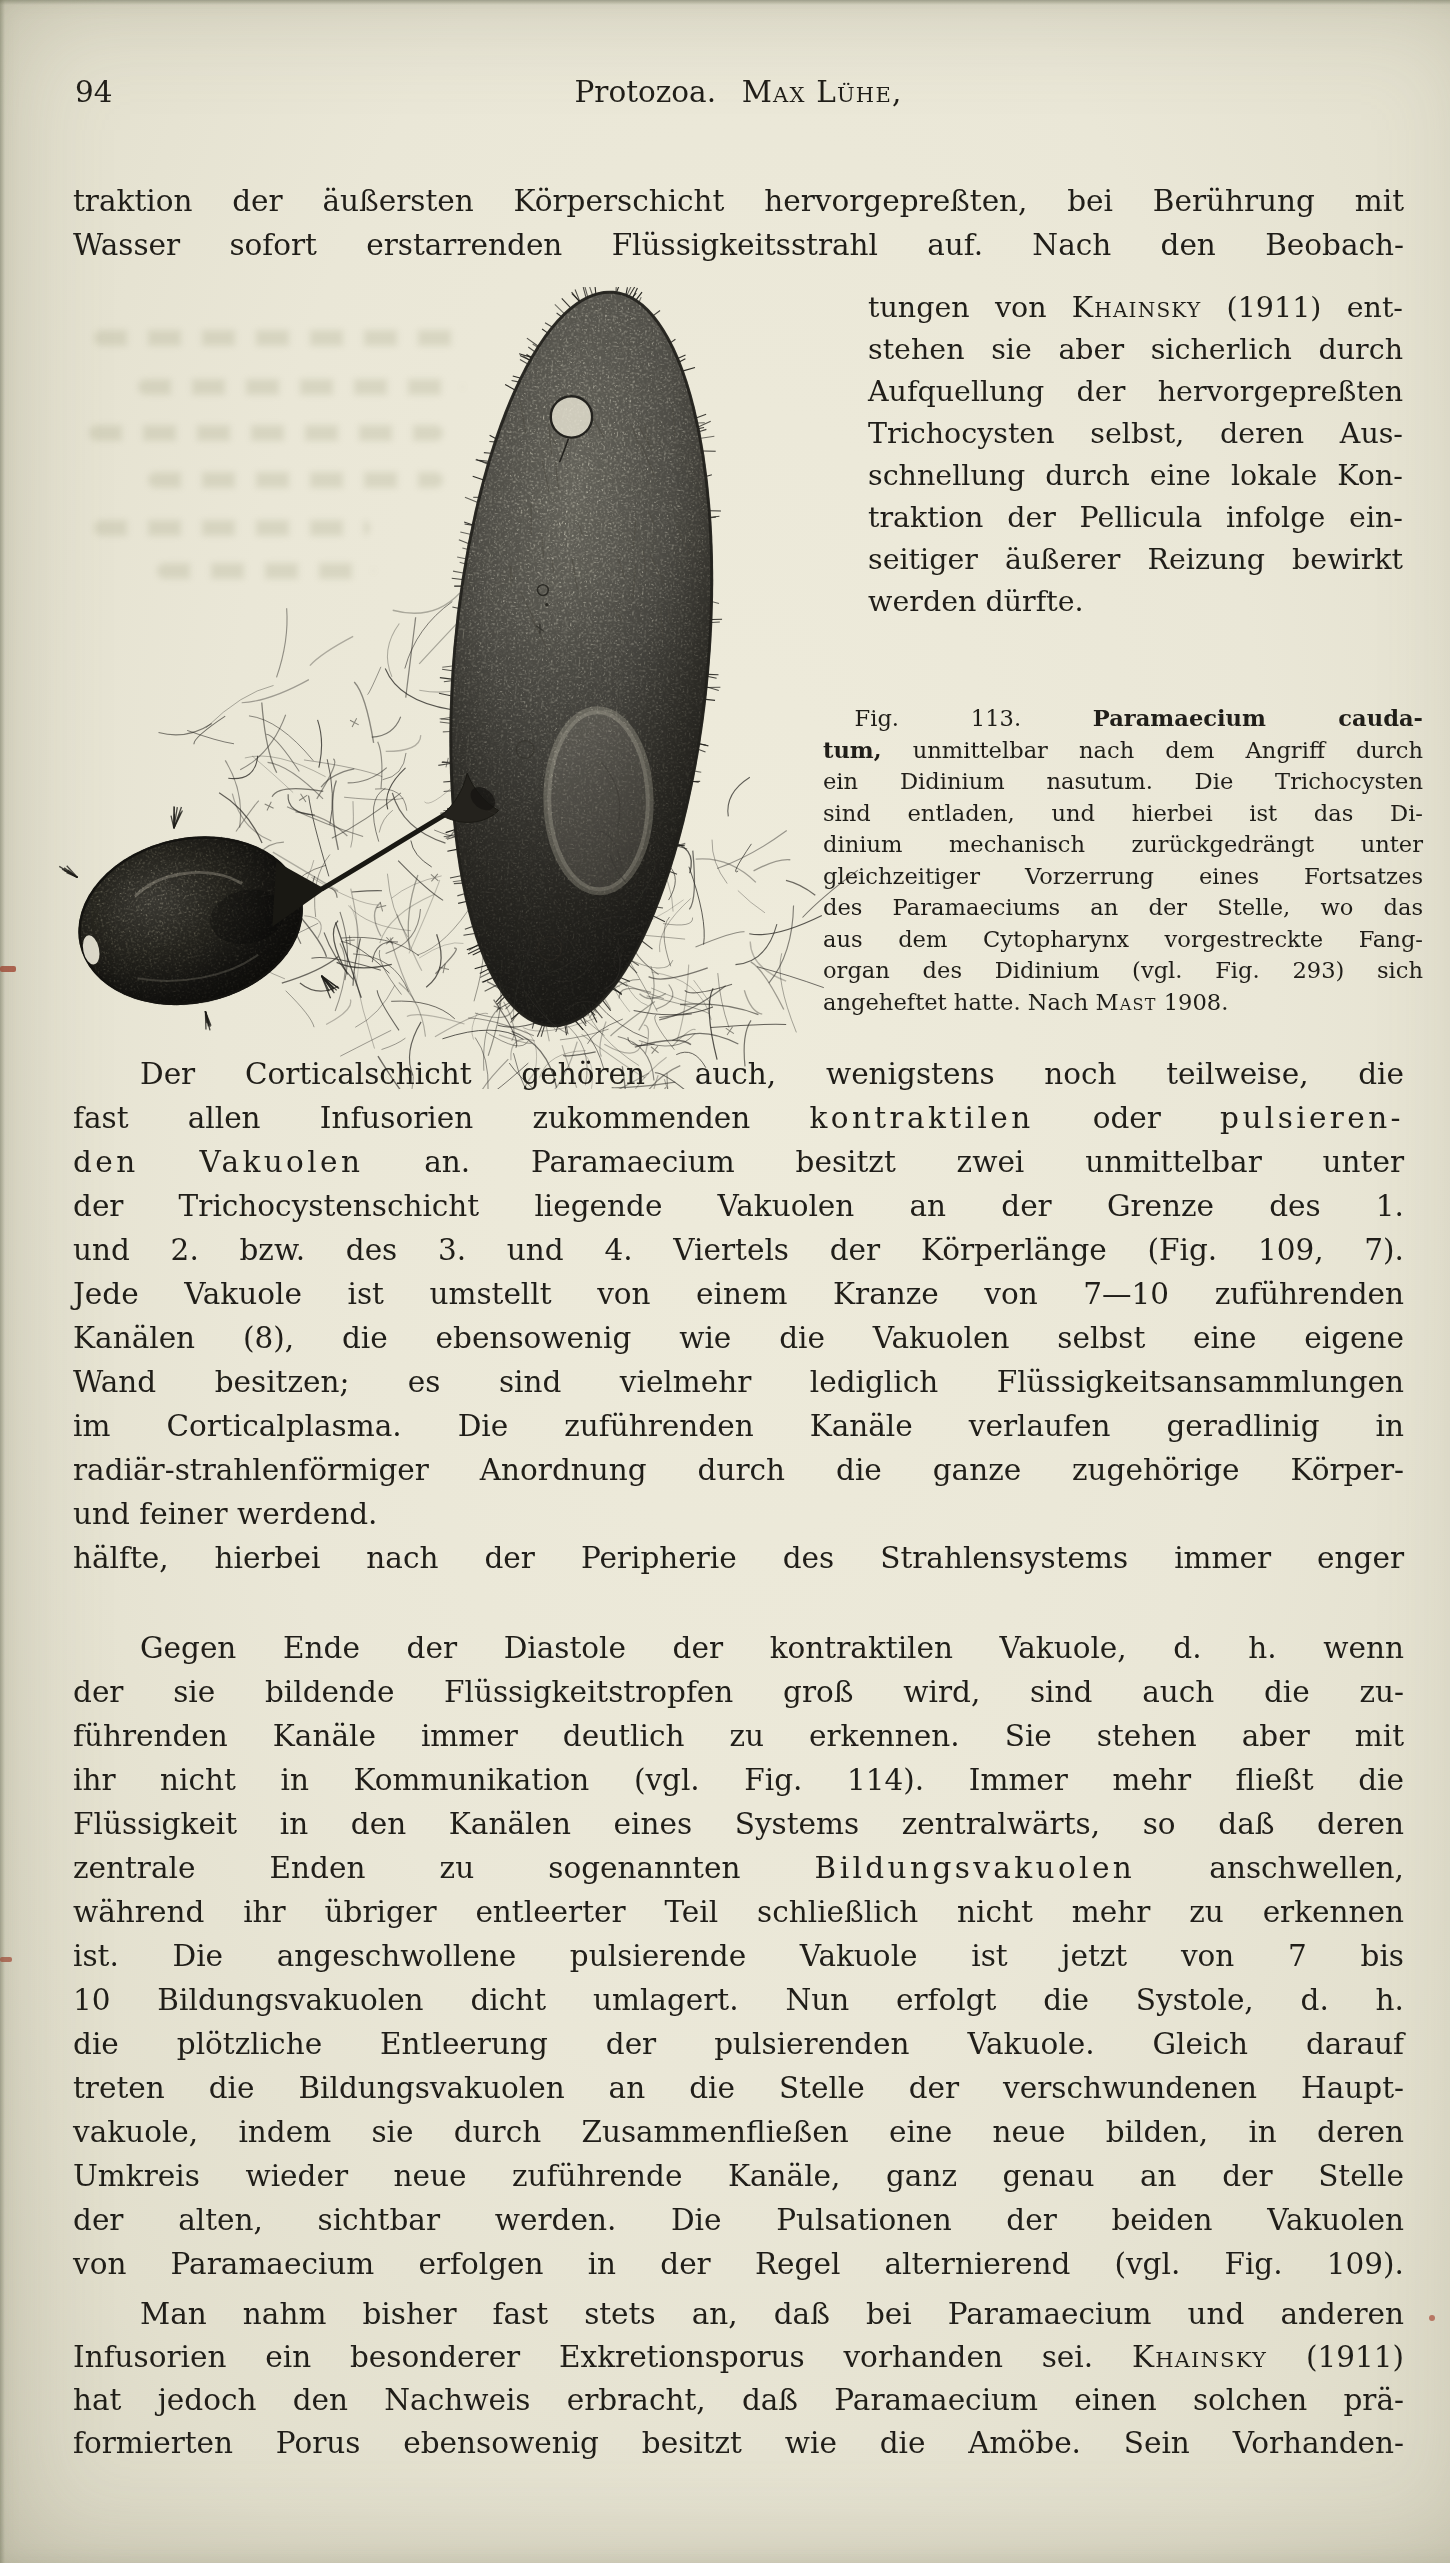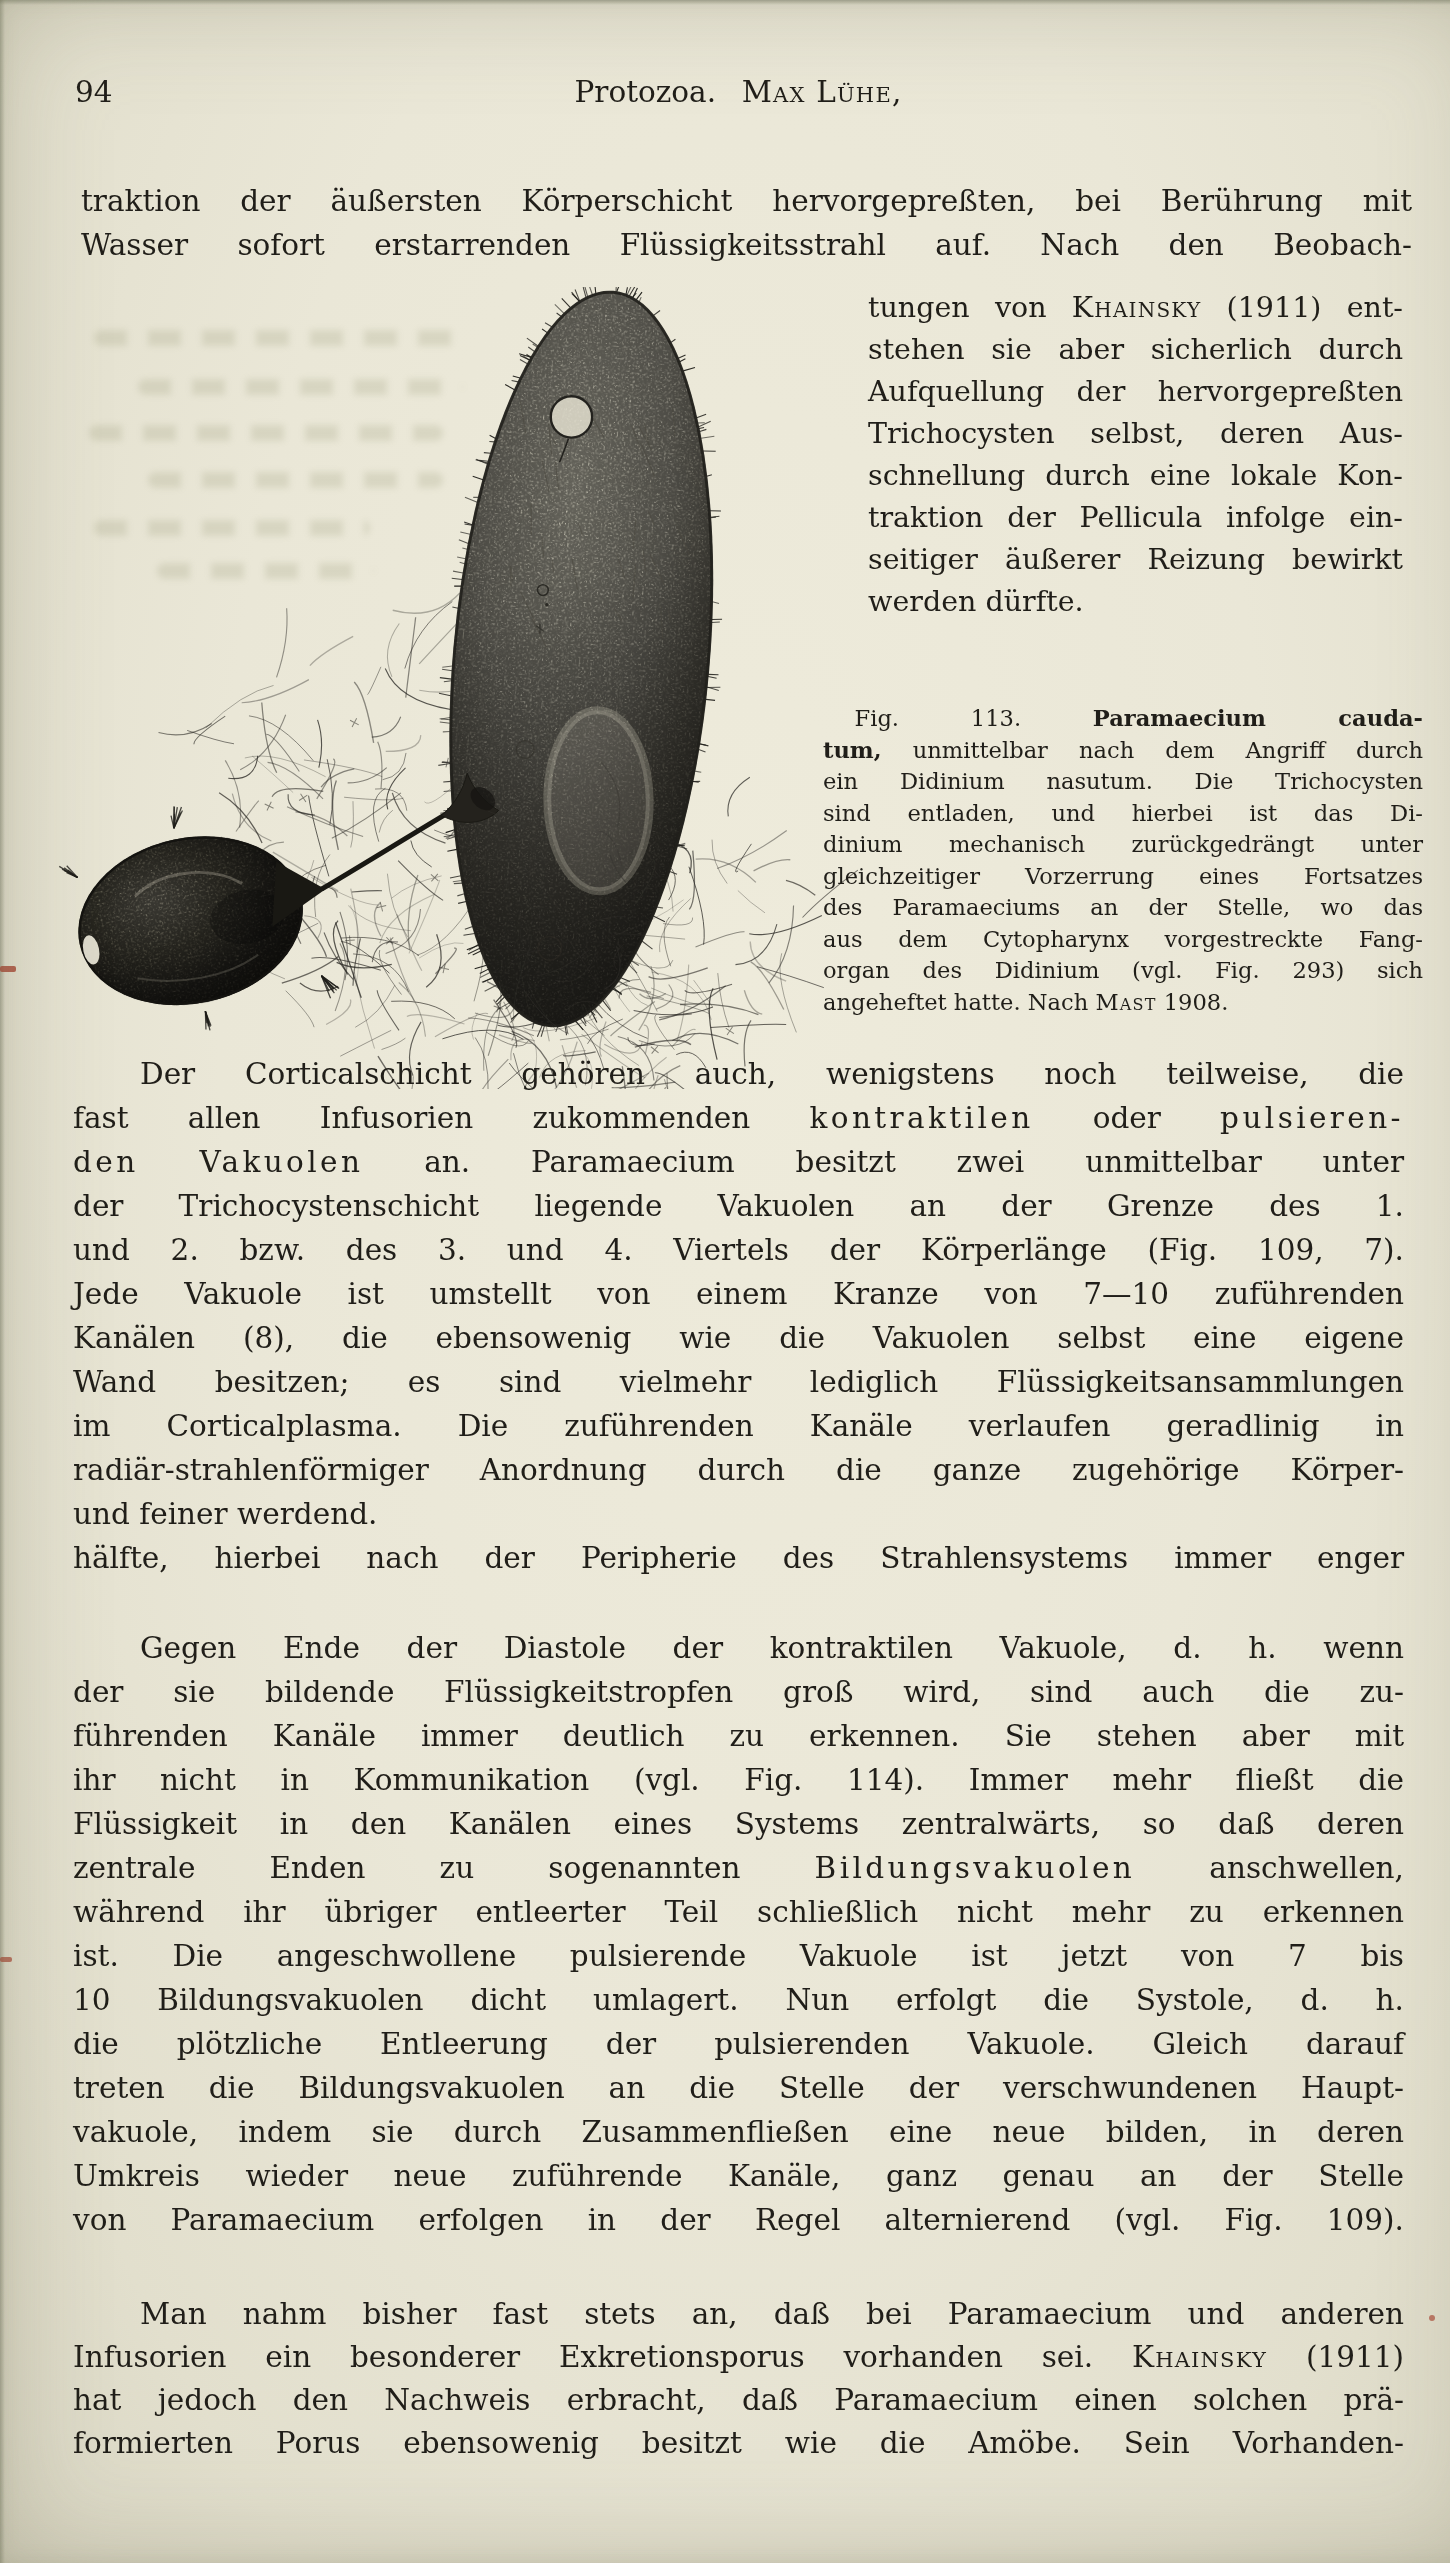--- a/index.html
+++ b/index.html
@@ -23,21 +23,21 @@
   .tline.tindent{text-indent:67px;}
   #caption .tline.tindent{text-indent:31.5px;}
   .seg-sc{font-variant:small-caps;letter-spacing:1.2px;}
   .seg-sp{letter-spacing:3.4px;}
   .seg-b{font-weight:bold;}
 
   #pagenum{position:absolute;left:75px;top:75px;font-size:29.5px;}
   #runhead{position:absolute;left:73px;top:75px;width:1331px;text-align:center;font-size:29.5px;}
   #runhead .author{margin-left:25.6px;}
 
-  #intro   {position:absolute;left:73px; top:179px; width:1331px;font-size:29.5px;line-height:44px;margin-left:8px;}
+  #intro   {position:absolute;left:73px; top:179px; width:1331px;font-size:29.5px;line-height:44px;}
   #rightcol{position:absolute;left:868px;top:287px; width:535px; font-size:28.5px;line-height:42px;}
   #caption {position:absolute;left:823px;top:703px; width:600px; font-size:22.6px;line-height:31.5px;}
   #para1   {position:absolute;left:73px; top:1052px;width:1331px;font-size:29.5px;line-height:44px;}
   #para2   {position:absolute;left:73px; top:1626px;width:1331px;font-size:29.5px;line-height:44px;}
   #para3   {position:absolute;left:73px; top:2293px;width:1331px;font-size:29.5px;line-height:43px;}
 
   #figwrap{position:absolute;left:27.6px;top:287px;width:832px;height:802px;}
   #fig-svg{width:832px;height:802px;display:block;}
 
   .ghost{position:absolute;height:15.7px;border-radius:7.9px;filter:blur(3px);opacity:.5;
@@ -721,20 +721,21 @@
       <div class="tline"><span>ihr nicht in Kommunikation (vgl. Fig. 114).  Immer mehr fließt die</span></div>
       <div class="tline"><span>Flüssigkeit in den Kanälen eines Systems zentralwärts, so daß deren</span></div>
       <div class="tline"><span>zentrale Enden zu sogenannten </span><span class="seg-sp">Bildungsvakuolen</span><span> anschwellen,</span></div>
       <div class="tline"><span>während ihr übriger entleerter Teil schließlich nicht mehr zu erkennen</span></div>
       <div class="tline"><span>ist.  Die angeschwollene pulsierende Vakuole ist jetzt von 7 bis</span></div>
       <div class="tline"><span>10 Bildungsvakuolen dicht umlagert.  Nun erfolgt die Systole, d. h.</span></div>
       <div class="tline"><span>die plötzliche Entleerung der pulsierenden Vakuole.  Gleich darauf</span></div>
       <div class="tline"><span>treten die Bildungsvakuolen an die Stelle der verschwundenen Haupt-</span></div>
       <div class="tline"><span>vakuole, indem sie durch Zusammenfließen eine neue bilden, in deren</span></div>
       <div class="tline"><span>Umkreis wieder neue zuführende Kanäle, ganz genau an der Stelle</span></div>
+      <div class="tline"><span>der alten, sichtbar werden.  Die Pulsationen der beiden Vakuolen</span></div>
       <div class="tline"><span>von Paramaecium erfolgen in der Regel alternierend (vgl. Fig. 109).</span></div>
     </div>
   <div id="para3">
       <div class="tline tindent"><span>Man nahm bisher fast stets an, daß bei Paramaecium und anderen</span></div>
       <div class="tline"><span>Infusorien ein besonderer Exkretionsporus vorhanden sei.  </span><span class="seg-sc">Khainsky</span><span> (1911)</span></div>
       <div class="tline"><span>hat jedoch den Nachweis erbracht, daß Paramaecium einen solchen prä-</span></div>
       <div class="tline"><span>formierten Porus ebensowenig besitzt wie die Amöbe.  Sein Vorhanden-</span></div>
     </div>
 
   <div class="inkmark" style="left:0;top:966px;width:15.7px;height:5.9px;opacity:.8;"></div>

